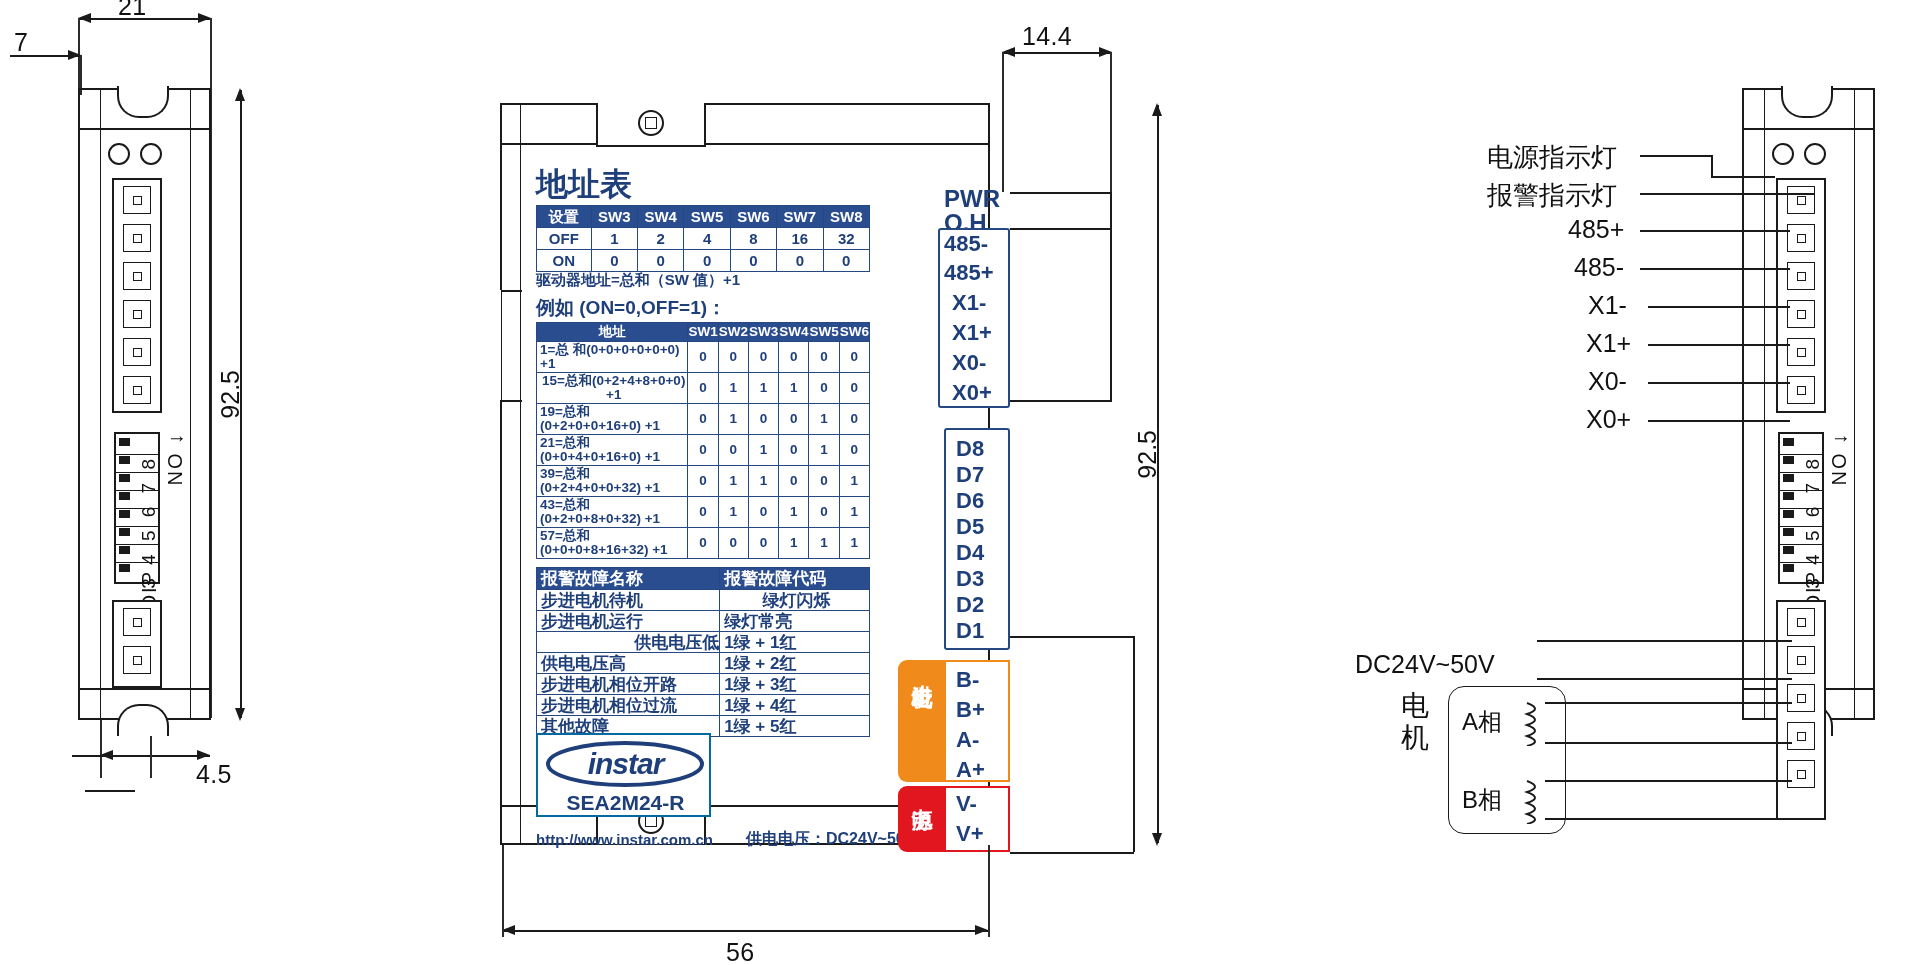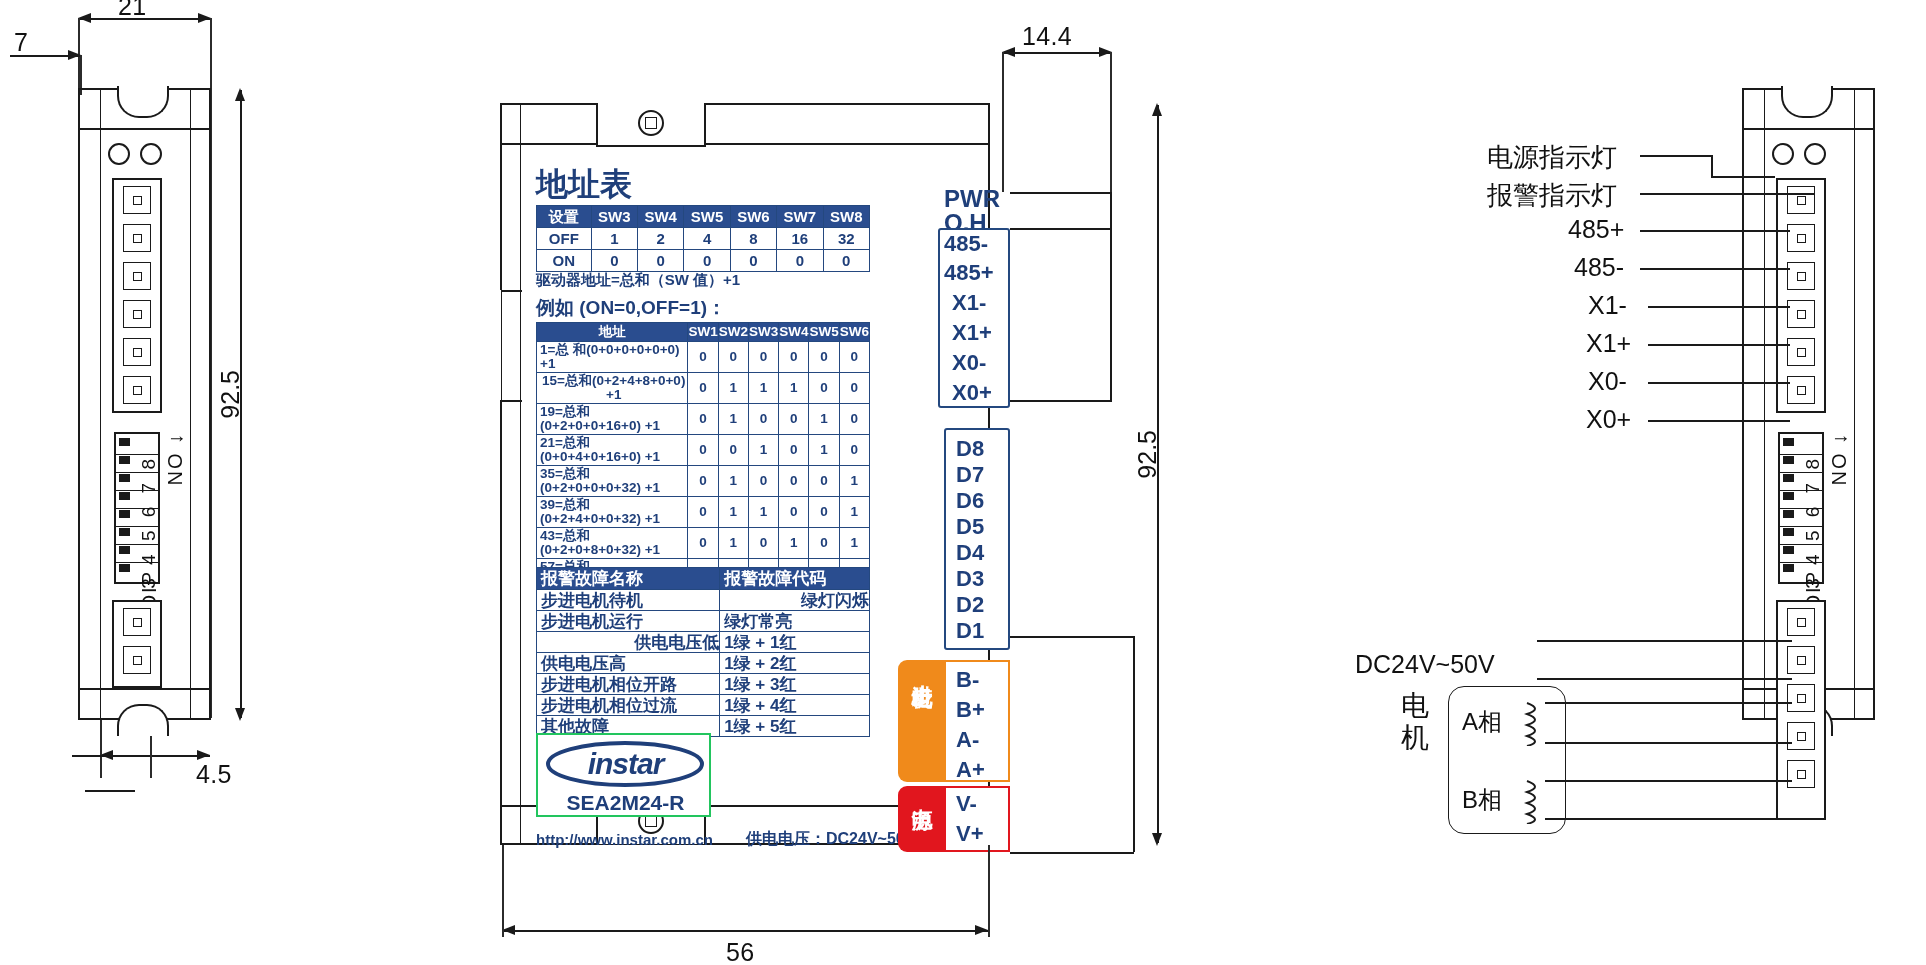--- a/index.html
+++ b/index.html
@@ -35,21 +35,21 @@
   
   .tlabel{position:absolute;color:#1f3f7a;font-weight:bold;font-size:22px;white-space:nowrap;}
   .grpbox{position:absolute;border:2.2px solid #24487f;border-radius:3px;box-sizing:border-box;background:#fff;}
   .orangebar{position:absolute;background:#f08a1b;border-radius:9px 0 0 9px;}
   .redbar{position:absolute;background:#e1161e;border-radius:9px 0 0 9px;}
   .barcn{position:absolute;color:#fff;font-weight:bold;font-size:21px;
          writing-mode:vertical-rl;text-orientation:upright;letter-spacing:1px;}
   .orangebox{position:absolute;border:2.2px solid #f08a1b;box-sizing:border-box;background:#fff;}
   .redbox{position:absolute;border:2.2px solid #e1161e;box-sizing:border-box;background:#fff;}
   
-  .logobox{position:absolute;border:2px solid #22c55e;box-sizing:border-box;background:#fff;}
+  .logobox{position:absolute;border:2px solid #0369a1;box-sizing:border-box;background:#fff;}
   .bluebold{color:#1f3f7a;font-weight:bold;}
   
   .ah{position:absolute;width:0;height:0;}
   .ah-l{border-top:5px solid transparent;border-bottom:5px solid transparent;border-right:13px solid #1a1a1a;}
   .ah-r{border-top:5px solid transparent;border-bottom:5px solid transparent;border-left:13px solid #1a1a1a;}
   .ah-u{border-left:5px solid transparent;border-right:5px solid transparent;border-bottom:13px solid #1a1a1a;}
   .ah-d{border-left:5px solid transparent;border-right:5px solid transparent;border-top:13px solid #1a1a1a;}
   .vdim{position:absolute;font-size:25px;color:#111;writing-mode:vertical-rl;transform:rotate(180deg);}
 </style>
 </head>
@@ -255,29 +255,20 @@
         <tr>
           <td style="padding: 1.5px 0px 1.5px 3px; text-align: left;">21=总和(0+0+4+0+16+0) +1</td>
           <td style="padding: 1.5px 0px;">0</td>
           <td style="padding: 1.5px 0px;">0</td>
           <td style="padding: 1.5px 0px;">1</td>
           <td style="padding: 1.5px 0px;">0</td>
           <td style="padding: 1.5px 0px;">1</td>
           <td style="padding: 1.5px 0px;">0</td>
         </tr>
         <tr>
-          <td style="padding: 1.5px 0px 1.5px 3px; text-align: left;">35=总和(0+2+0+0+0+32) +1</td>
-          <td style="padding: 1.5px 0px;">0</td>
-          <td style="padding: 1.5px 0px;">1</td>
-          <td style="padding: 1.5px 0px;">0</td>
-          <td style="padding: 1.5px 0px;">0</td>
-          <td style="padding: 1.5px 0px;">0</td>
-          <td style="padding: 1.5px 0px;">1</td>
-        </tr>
-        <tr>
           <td style="padding: 1.5px 0px 1.5px 3px; text-align: left;">39=总和(0+2+4+0+0+32) +1</td>
           <td style="padding: 1.5px 0px;">0</td>
           <td style="padding: 1.5px 0px;">1</td>
           <td style="padding: 1.5px 0px;">1</td>
           <td style="padding: 1.5px 0px;">0</td>
           <td style="padding: 1.5px 0px;">0</td>
           <td style="padding: 1.5px 0px;">1</td>
         </tr>
         <tr>
           <td style="padding: 1.5px 0px 1.5px 3px; text-align: left;">43=总和(0+2+0+8+0+32) +1</td>
@@ -303,21 +294,21 @@
   <table class="tbl" id="alarm-table" style="left:536px;top:567px;width:334px;font-size:17px;">
       <thead>
         <tr>
           <th style="width: 55%; padding: 2px 0px 2px 4px; text-align: left;">报警故障名称</th>
           <th style="width: 45%; padding: 2px 0px 2px 4px; text-align: left;">报警故障代码</th>
         </tr>
       </thead>
       <tbody>
         <tr>
           <td style="padding: 1.5px 0px 1.5px 4px; text-align: left;">步进电机待机</td>
-          <td style="padding: 1.5px 0px 1.5px 4px; text-align: right; margin-left: 12px;">绿灯闪烁</td>
+          <td style="padding: 1.5px 0px 1.5px 4px; text-align: center; margin-left: 12px;">绿灯闪烁</td>
         </tr>
         <tr>
           <td style="padding: 1.5px 0px 1.5px 4px; text-align: left;">步进电机运行</td>
           <td style="padding: 1.5px 0px 1.5px 4px; text-align: left;">绿灯常亮</td>
         </tr>
         <tr>
           <td style="padding: 1.5px 0px 1.5px 4px; text-align: right;">供电电压低</td>
           <td style="padding: 1.5px 0px 1.5px 4px; text-align: left;">1绿 + 1红</td>
         </tr>
         <tr>

